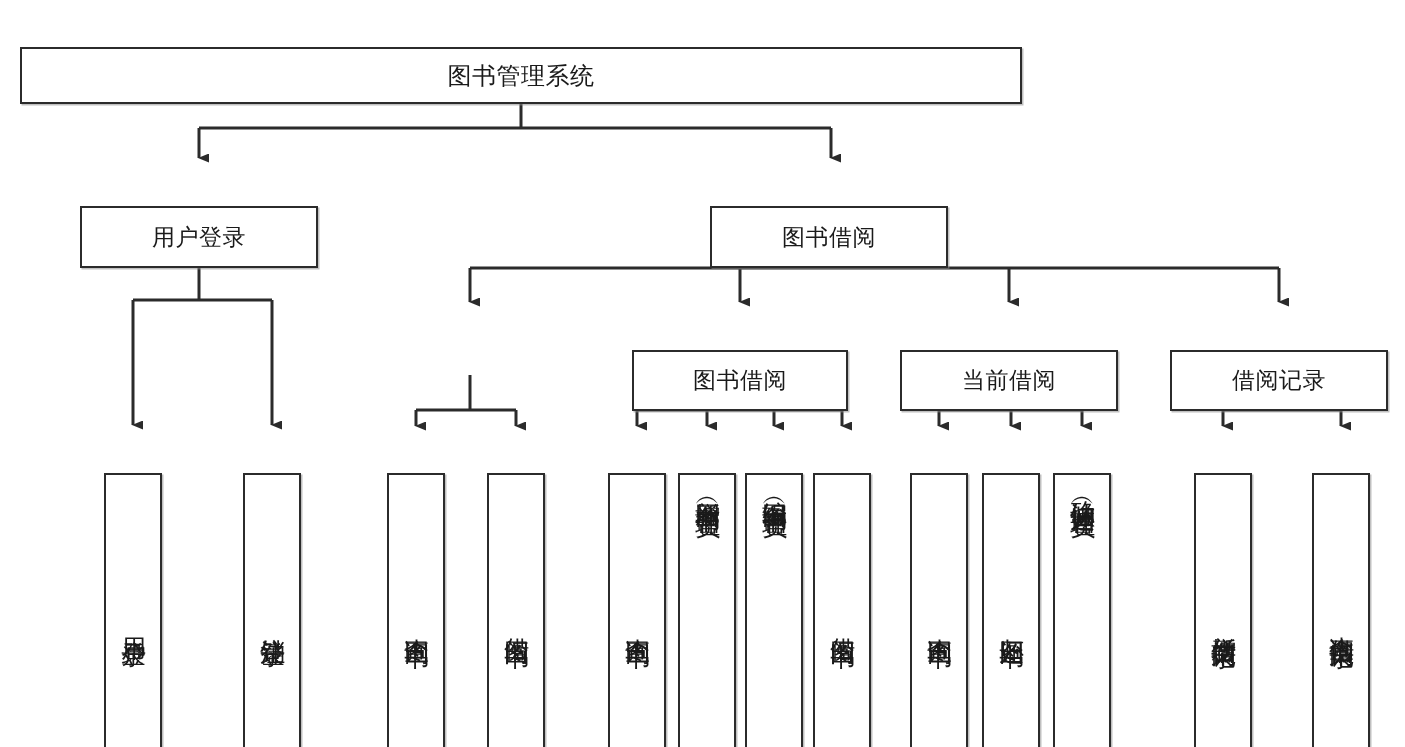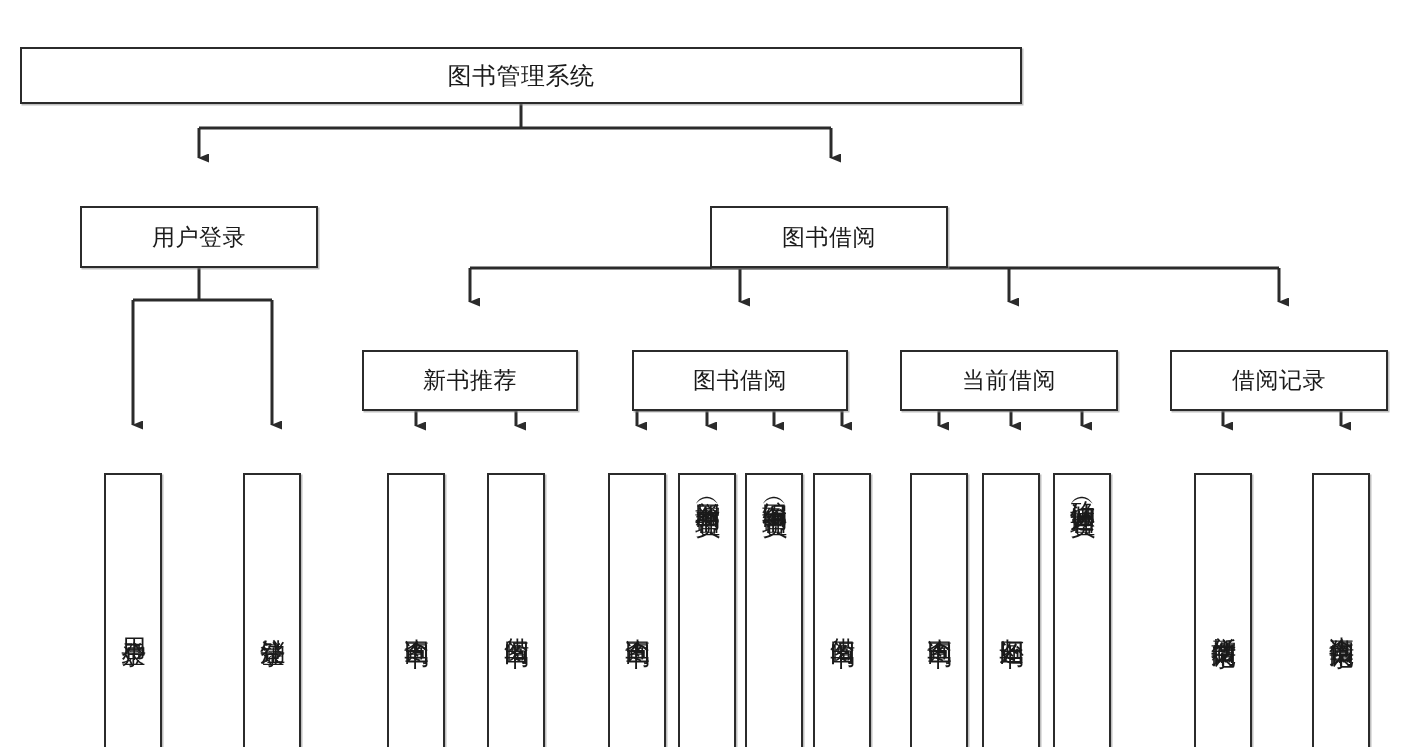--- a/index.html
+++ b/index.html
@@ -137,23 +137,20 @@
     <span class="lbl">图书管理系统</span>
   </div>
 
   <div class="node h" style="left:80px; top:170px; width:238px; height:62px;">
     <span class="lbl">用户登录</span>
   </div>
   <div class="node h" style="left:710px; top:170px; width:238px; height:62px;">
     <span class="lbl">图书借阅</span>
   </div>
 
-  <div class="node h" style="left:362px; top:314px; width:216px; height:61px;">
-    <span class="lbl">新书推荐</span>
-  </div>
   <div class="node h" style="left:632px; top:314px; width:216px; height:61px;">
     <span class="lbl">图书借阅</span>
   </div>
   <div class="node h" style="left:900px; top:314px; width:218px; height:61px;">
     <span class="lbl">当前借阅</span>
   </div>
   <div class="node h" style="left:1170px; top:314px; width:218px; height:61px;align-items:center;">
     <span class="lbl">借阅记录</span>
   </div>
 

